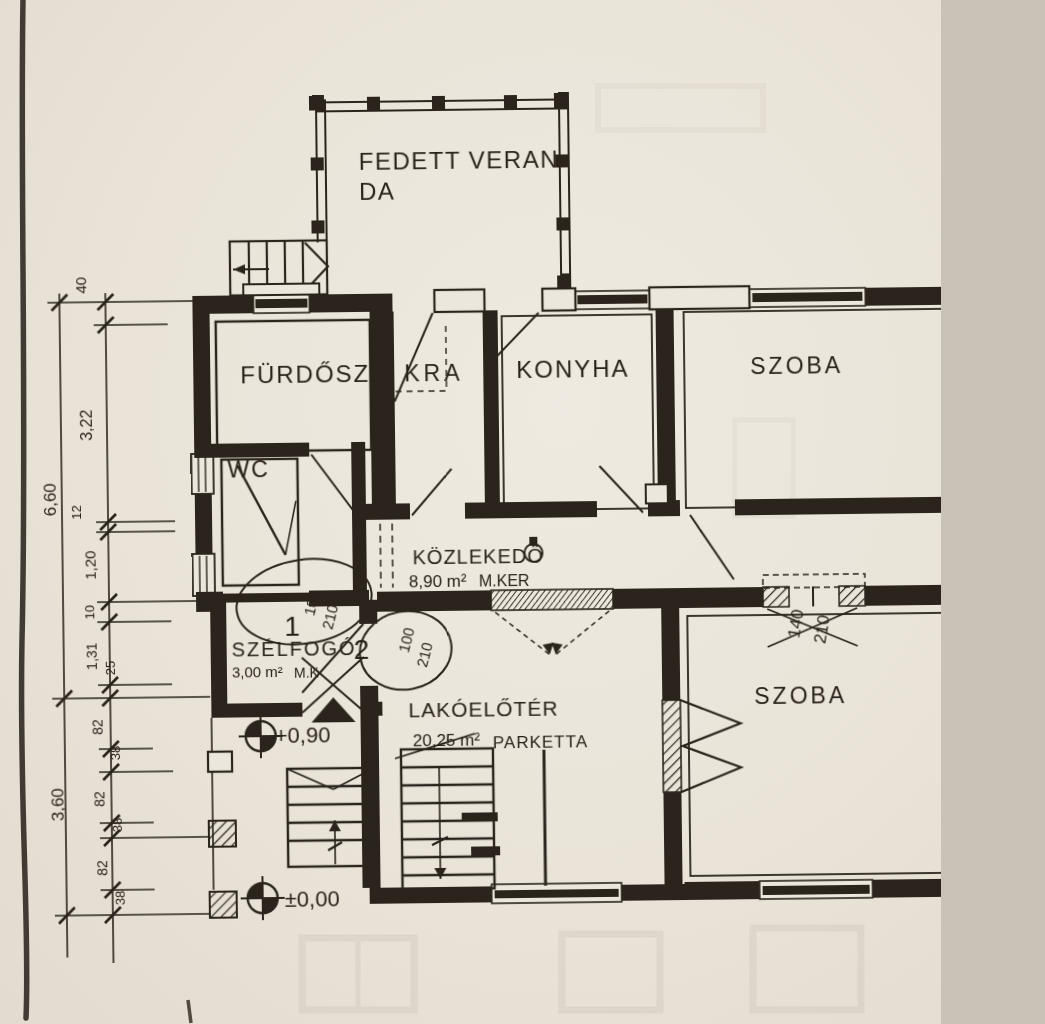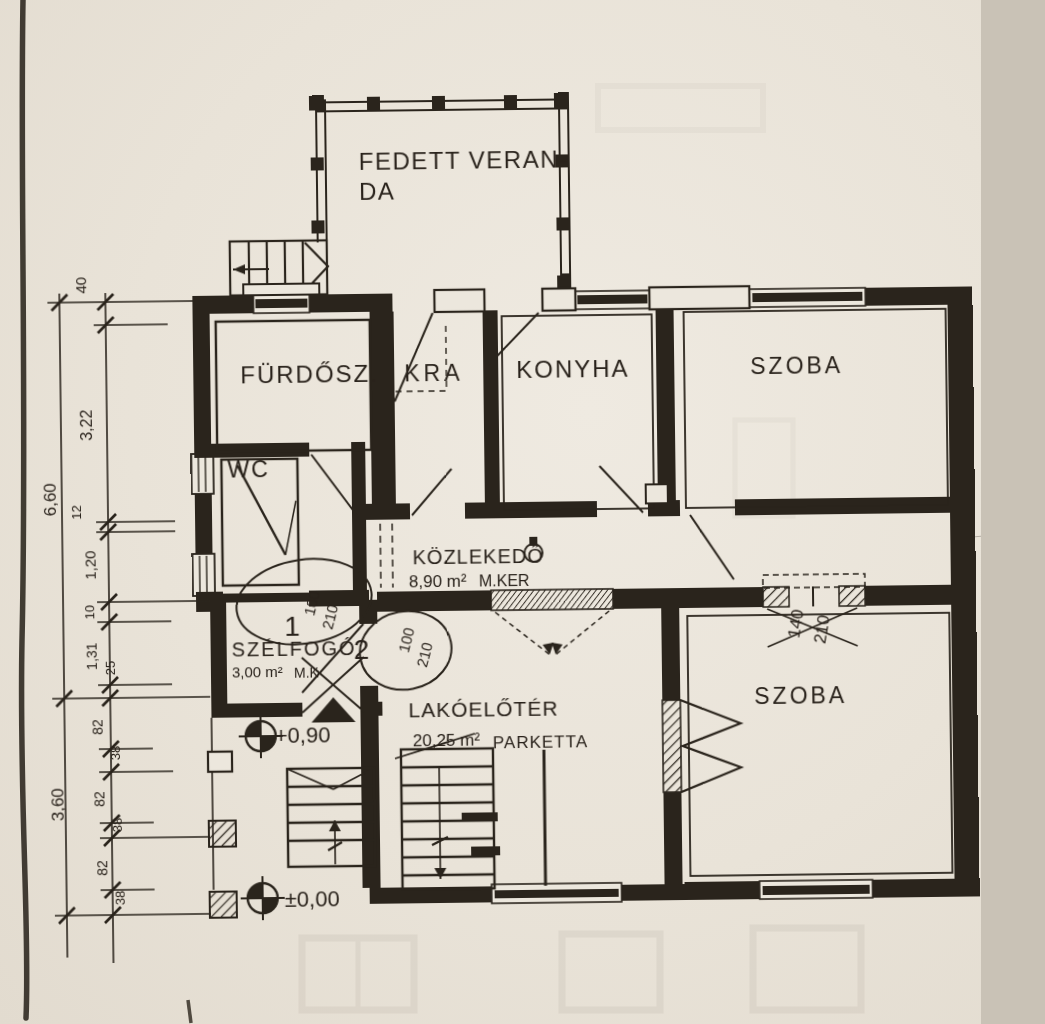--- a/index.html
+++ b/index.html
@@ -1,17 +1,17 @@
 <!DOCTYPE html>
 <html><head>
 <meta charset="utf-8">
 <style>
   html,body{margin:0;padding:0;background:#c9c2b6;}
-  #page{position:relative;width:981px;height:1024px;overflow:hidden;
-        background:radial-gradient(ellipse at 60% 40%, #efeae1 0%, #e9e3d8 55%, #e2dbcf 100%);}
+  #page{position:relative;width:899px;height:1024px;overflow:hidden;
+        background:radial-gradient(ellipse at 60% 40%, #efeae1 0%, #e9e3d8 55%, #e2dbcf 100%);padding-left:42px;}
   svg{position:absolute;left:0;top:0;}
   .wall{fill:#2a241c;stroke:none;}
   .ln{stroke:#2a241c;fill:none;}
   .paper{fill:#ece7dd;}
   .t{font-family:"Liberation Sans",sans-serif;fill:#29221b;}
   .ghost{opacity:0.08;}
 </style>
 </head>
 <body>
 

